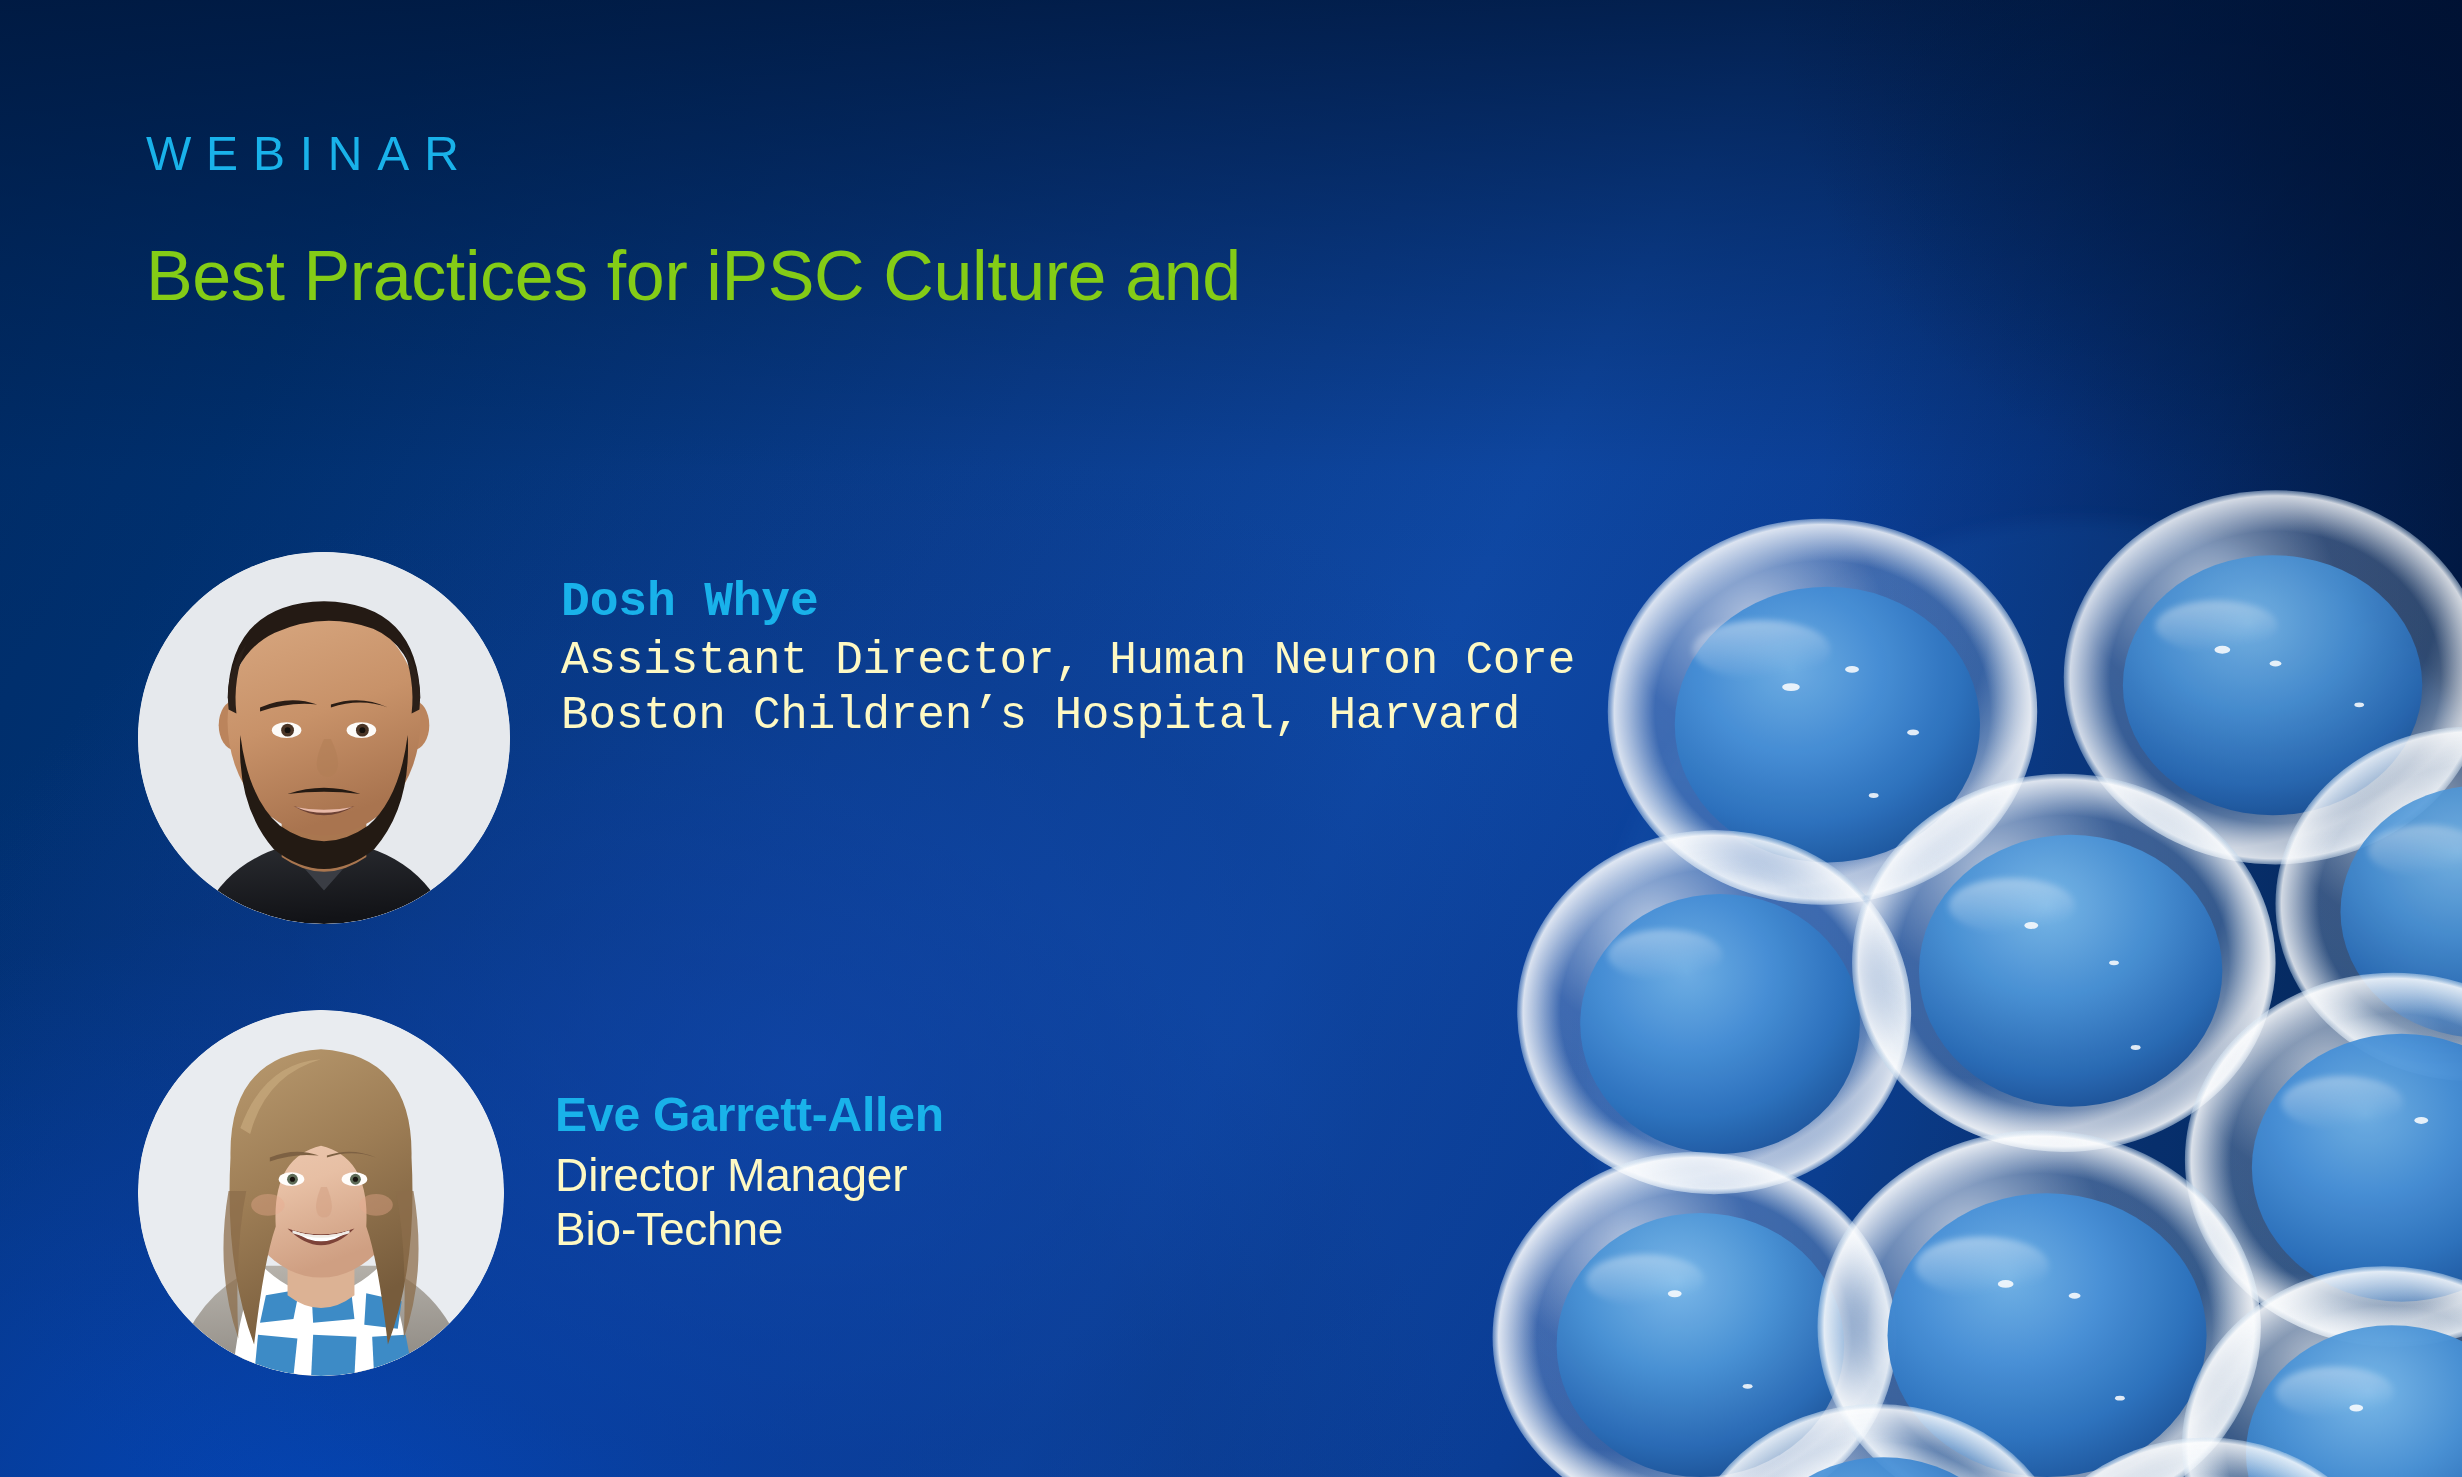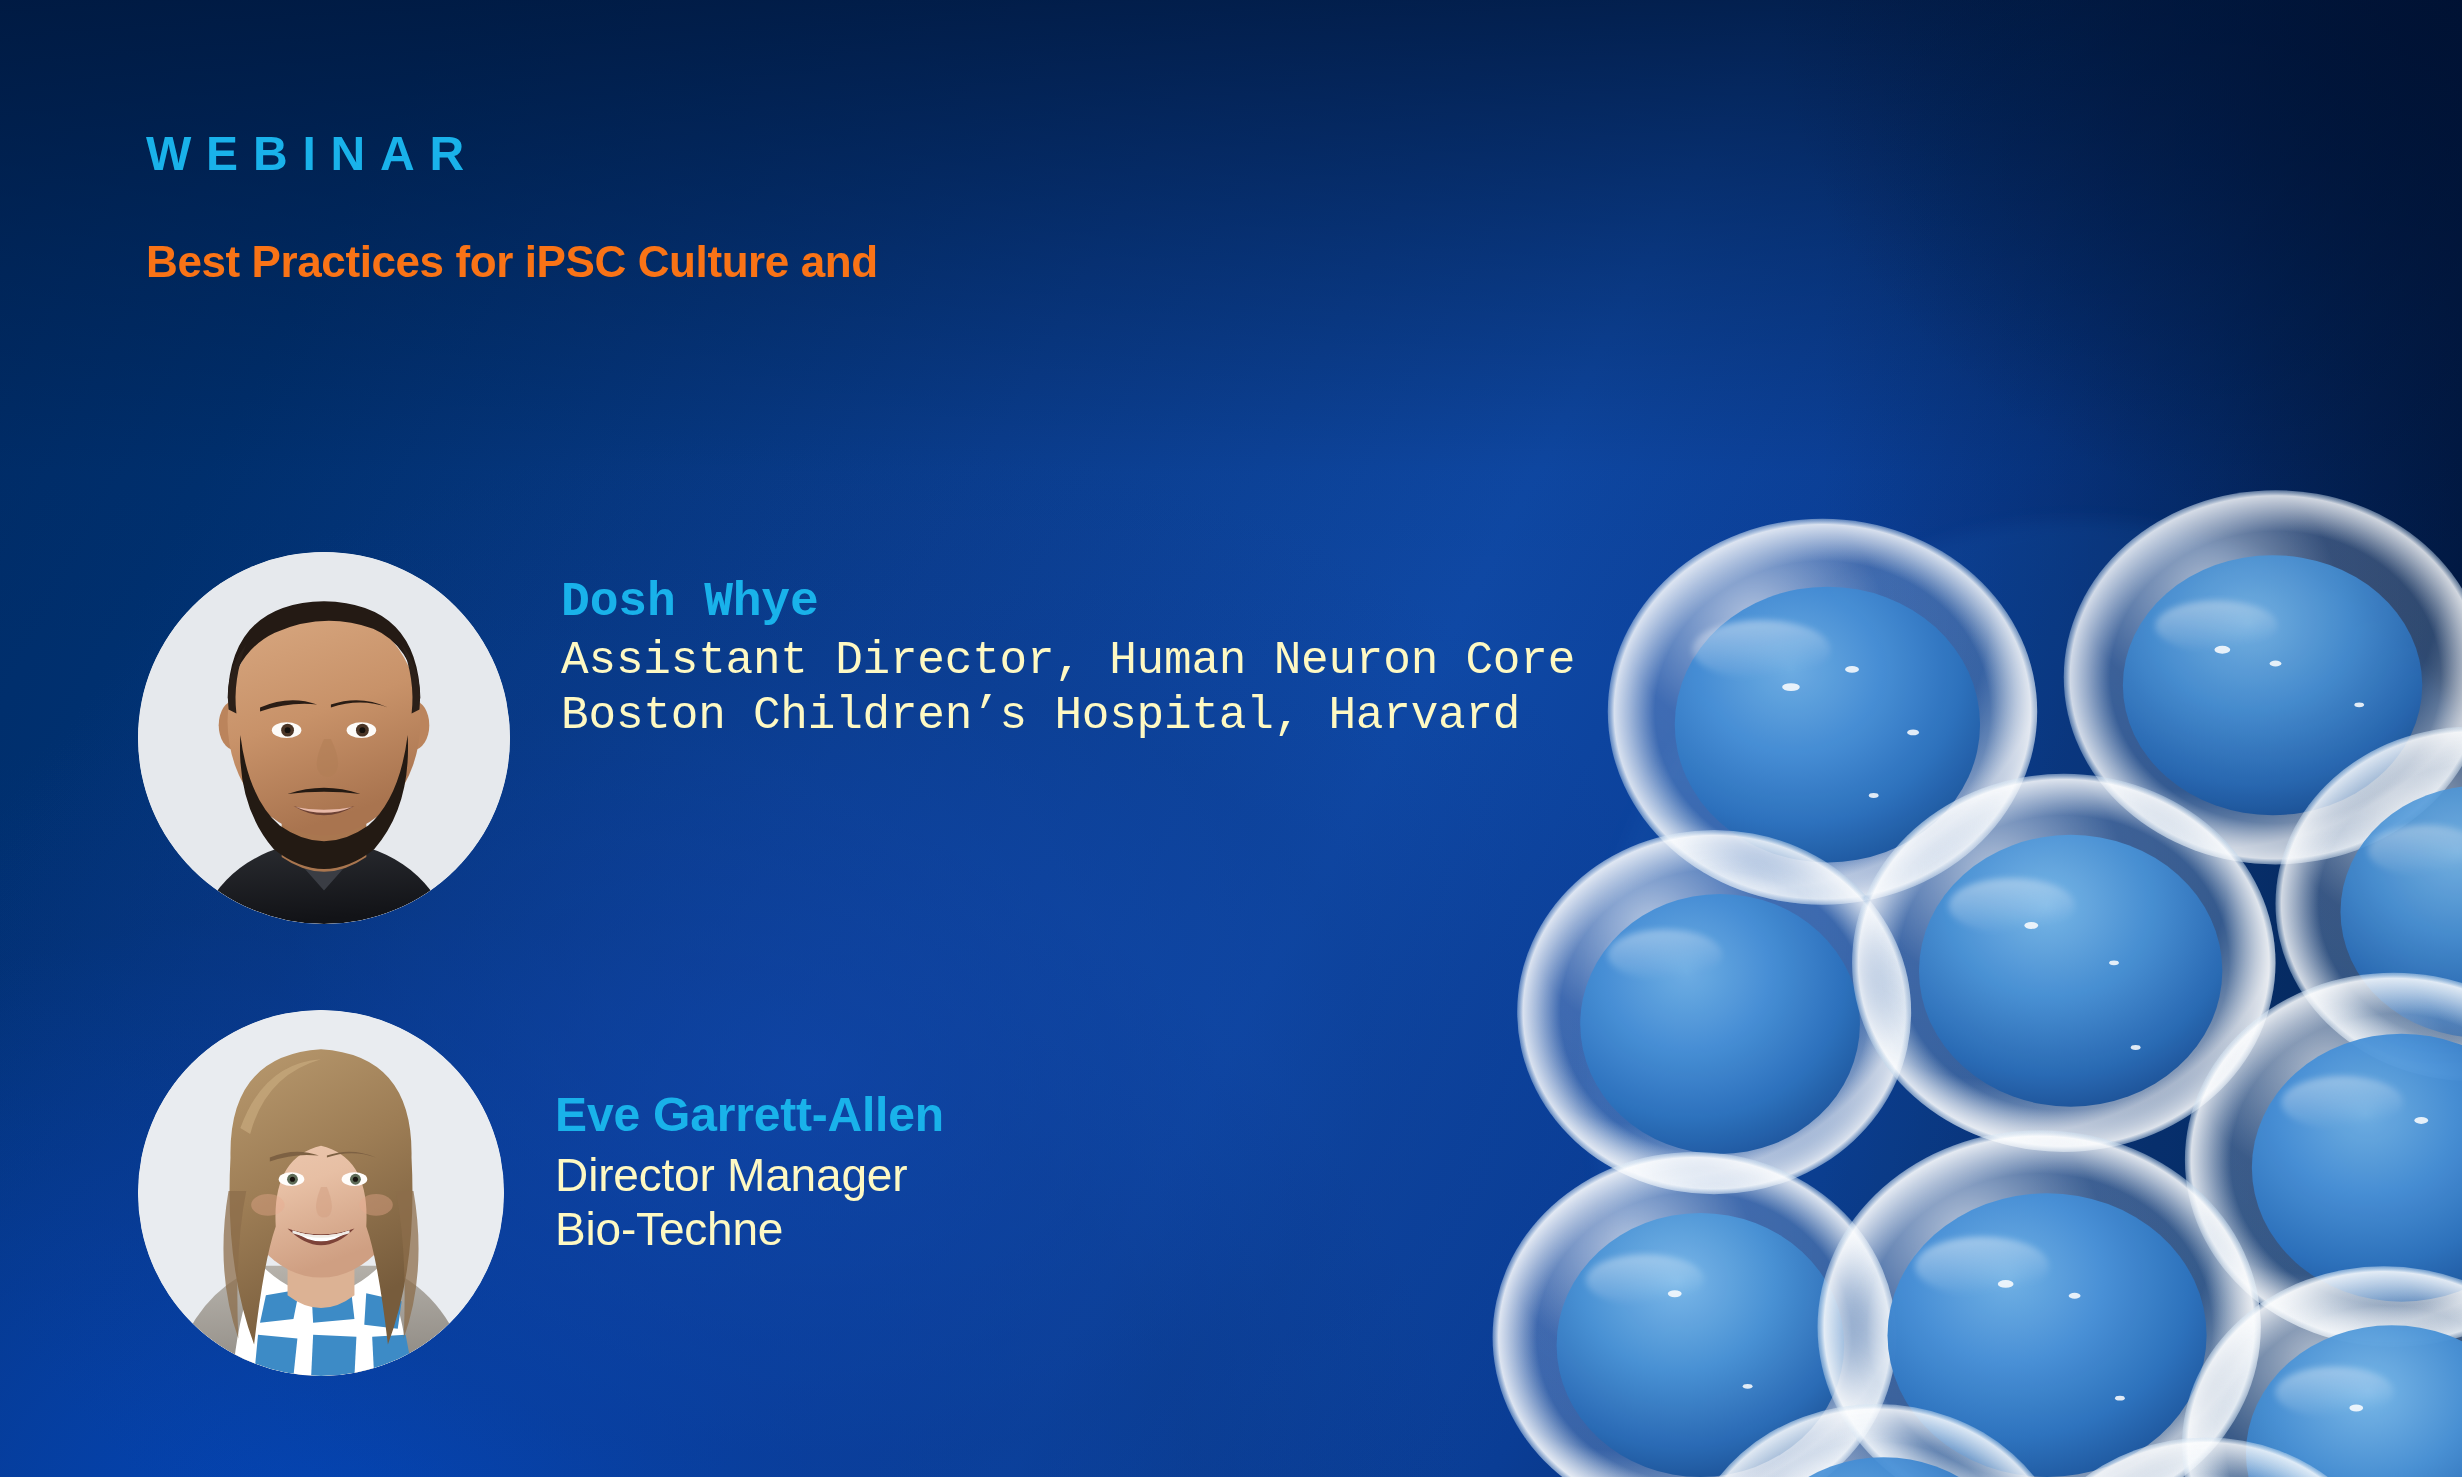--- a/index.html
+++ b/index.html
@@ -73,33 +73,33 @@
     position:absolute;
     left:146px; top:0;
     width:1537px; height:1478px;
     z-index:40;
   }
 
   .eyebrow {
     position:absolute;
     left:0; top:130px;
     font-size:48px;
-    font-weight:bold;
+    font-weight:normal;
     letter-spacing:14.8px;
     color:#19b2ea;
     line-height:1;
   }
 
   .headline {
     position:absolute;
     left:0; top:236px;
     width:1537px;
-    font-size:44px;
-    font-weight:bold;
-    color:#f97316;
+    font-size:70px;
+    font-weight:normal;
+    color:#84cc16;
     line-height:1.16;
     letter-spacing:-0.4px;
   }
 
   
   .speaker {
     position:absolute;
     display:flex;
     align-items:flex-start;
   }

